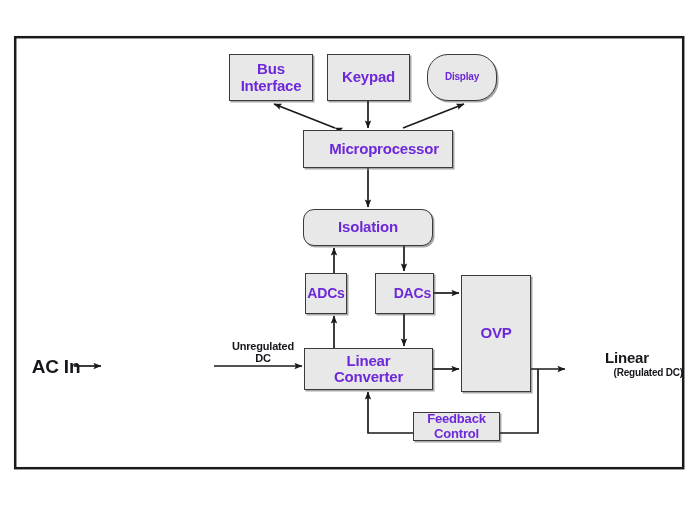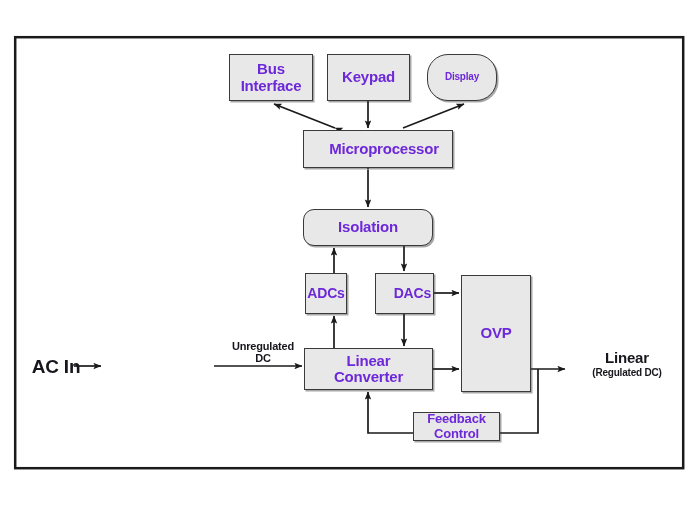--- a/index.html
+++ b/index.html
@@ -59,20 +59,21 @@
     line-height: 1.1;
     font-weight: 600;
     letter-spacing: -0.2px;
     user-select: none;
   }
   .free-label .sub {
     display: block;
     font-size: 10px;
     font-weight: 600;
     letter-spacing: -0.2px;
+    text-align: right;
   }
   .wire { stroke: #1a1a1a; stroke-width: 1.7; fill: none; }
 </style>
 </head>
 <body>
 
 <div id="diagram-root">
 
   <svg id="diagram-svg" viewBox="0 0 700 525">
     <defs>

